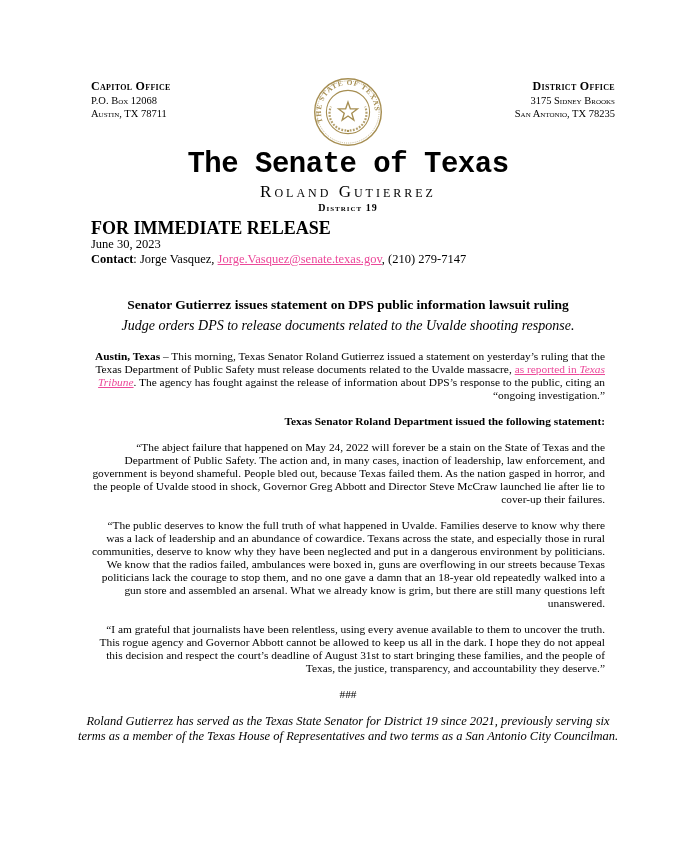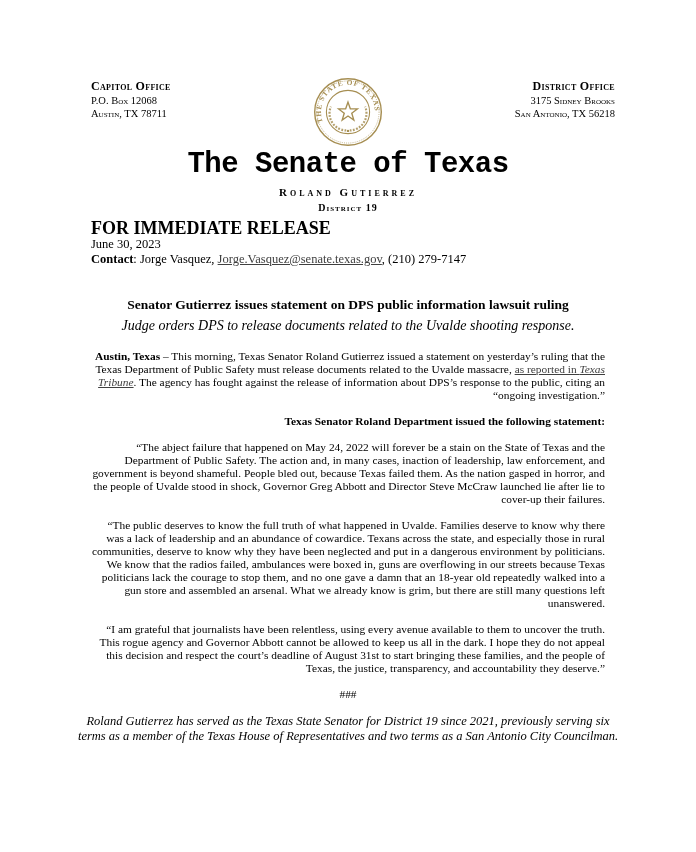--- a/index.html
+++ b/index.html
@@ -27,37 +27,37 @@
   .seal-svg { width:72px; height:72px; }
   .senate-title {
     font-family:Liberation Mono, monospace;
     font-weight:bold;
     font-size:29px;
     line-height:31px;
     letter-spacing:-0.5px;
     margin-top:1px;
   }
   .mast-name {
-    font-variant:small-caps; font-weight:bold;
-    font-size:11px; line-height:18px; letter-spacing:3px; margin-top:3px;
+    font-variant:small-caps; font-weight:normal;
+    font-size:17px; line-height:18px; letter-spacing:3px; margin-top:3px;
   }
   .mast-role {
     font-variant:small-caps; font-weight:bold;
     font-size:10px; line-height:12px; letter-spacing:1.5px; margin-top:2px;
   }
   .mast-district {
     font-variant:small-caps; font-weight:bold;
     font-size:10px; line-height:12px; letter-spacing:1px; margin-top:1px;
   }
 
   
   .release { margin-top:7px; font-size:12.5px; line-height:15.5px; }
   .release-label { font-weight:bold; font-size:18px; }
   .bold { font-weight:bold; }
-  a.doc-link { color:#404040; text-decoration:underline; cursor:pointer; }
+  a.doc-link { color:#ec4899; text-decoration:underline; cursor:pointer; }
 
   
   .headline-block { margin-top:28px; text-align:center; }
   .headline { font-weight:bold; font-size:13.5px; line-height:17px; }
   .subheadline { font-style:italic; font-size:14px; line-height:18px; margin-top:4px;font-family:Liberation Serif, serif; }
 
   
   .body-text { margin-top:15px; font-size:11.4px; line-height:13px; text-align:left; }
   .body-text p { margin:0 0 13px 0;text-align:right; }
   .statement-heading { font-weight:bold; }
@@ -78,21 +78,21 @@
 
     <div class="office office-left">
       <div class="office-title">Capitol Office</div>
       <div class="office-line">P.O. Box 12068</div>
       <div class="office-line">Austin, TX 78711</div>
     </div>
 
     <div class="office office-right">
       <div class="office-title">District Office</div>
       <div class="office-line">3175 Sidney Brooks</div>
-      <div class="office-line">San Antonio, TX 56218</div>
+      <div class="office-line">San Antonio, TX 78235</div>
     </div>
 
     <div class="masthead">
       <div class="seal-wrap">
         <svg class="seal-svg" viewBox="-40 -40 80 80" xmlns="http://www.w3.org/2000/svg" aria-hidden="true">
           <defs>
             <path id="sealArc" d="M -27 13 A 30 30 0 1 1 27 13" fill="none"></path>
           </defs>
 
           <circle cx="0" cy="0" r="37" fill="none" stroke="#A68E52" stroke-width="1.6"></circle>

